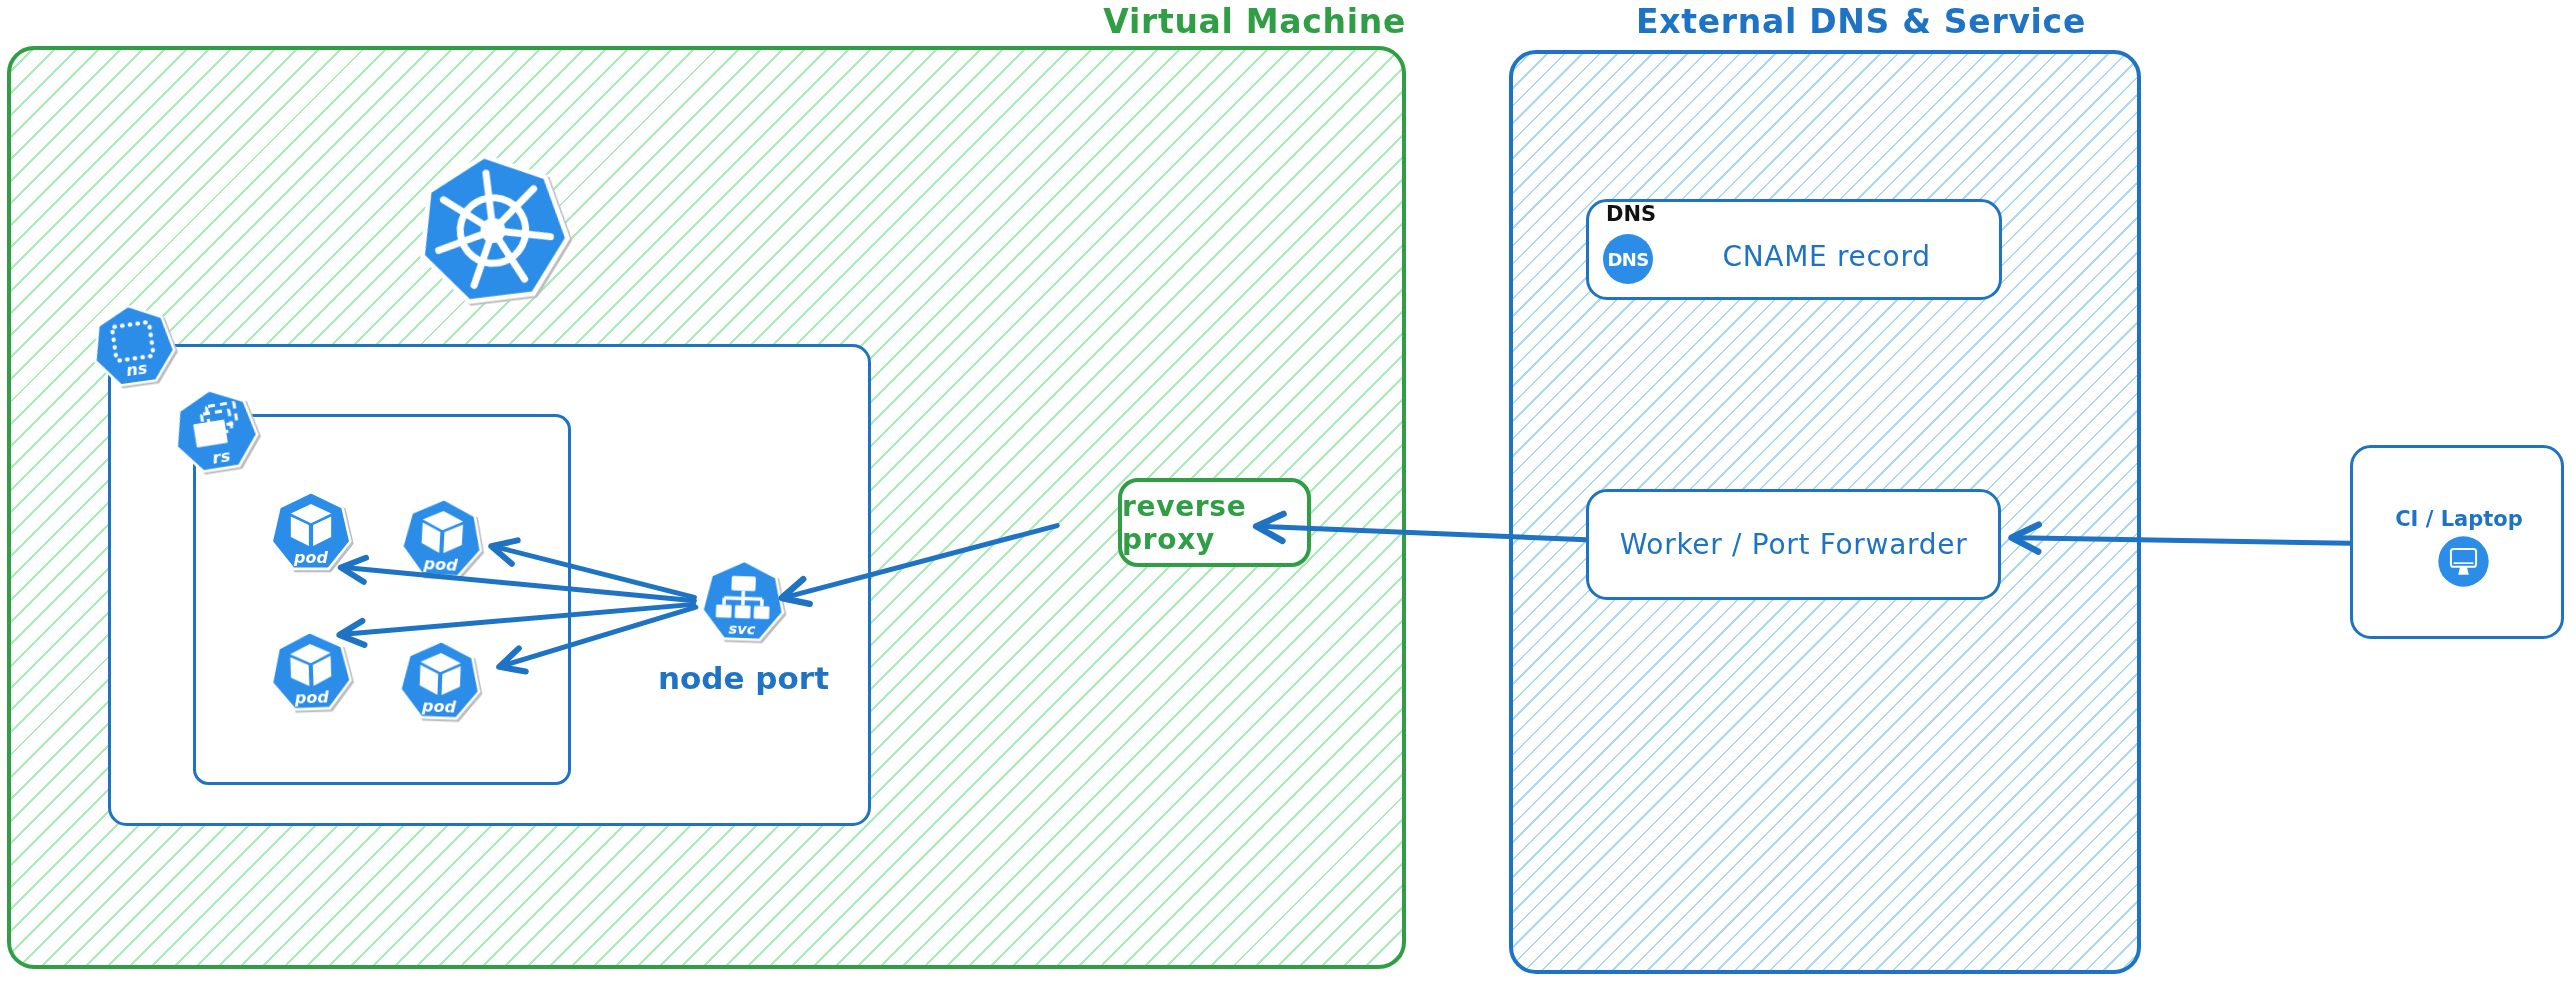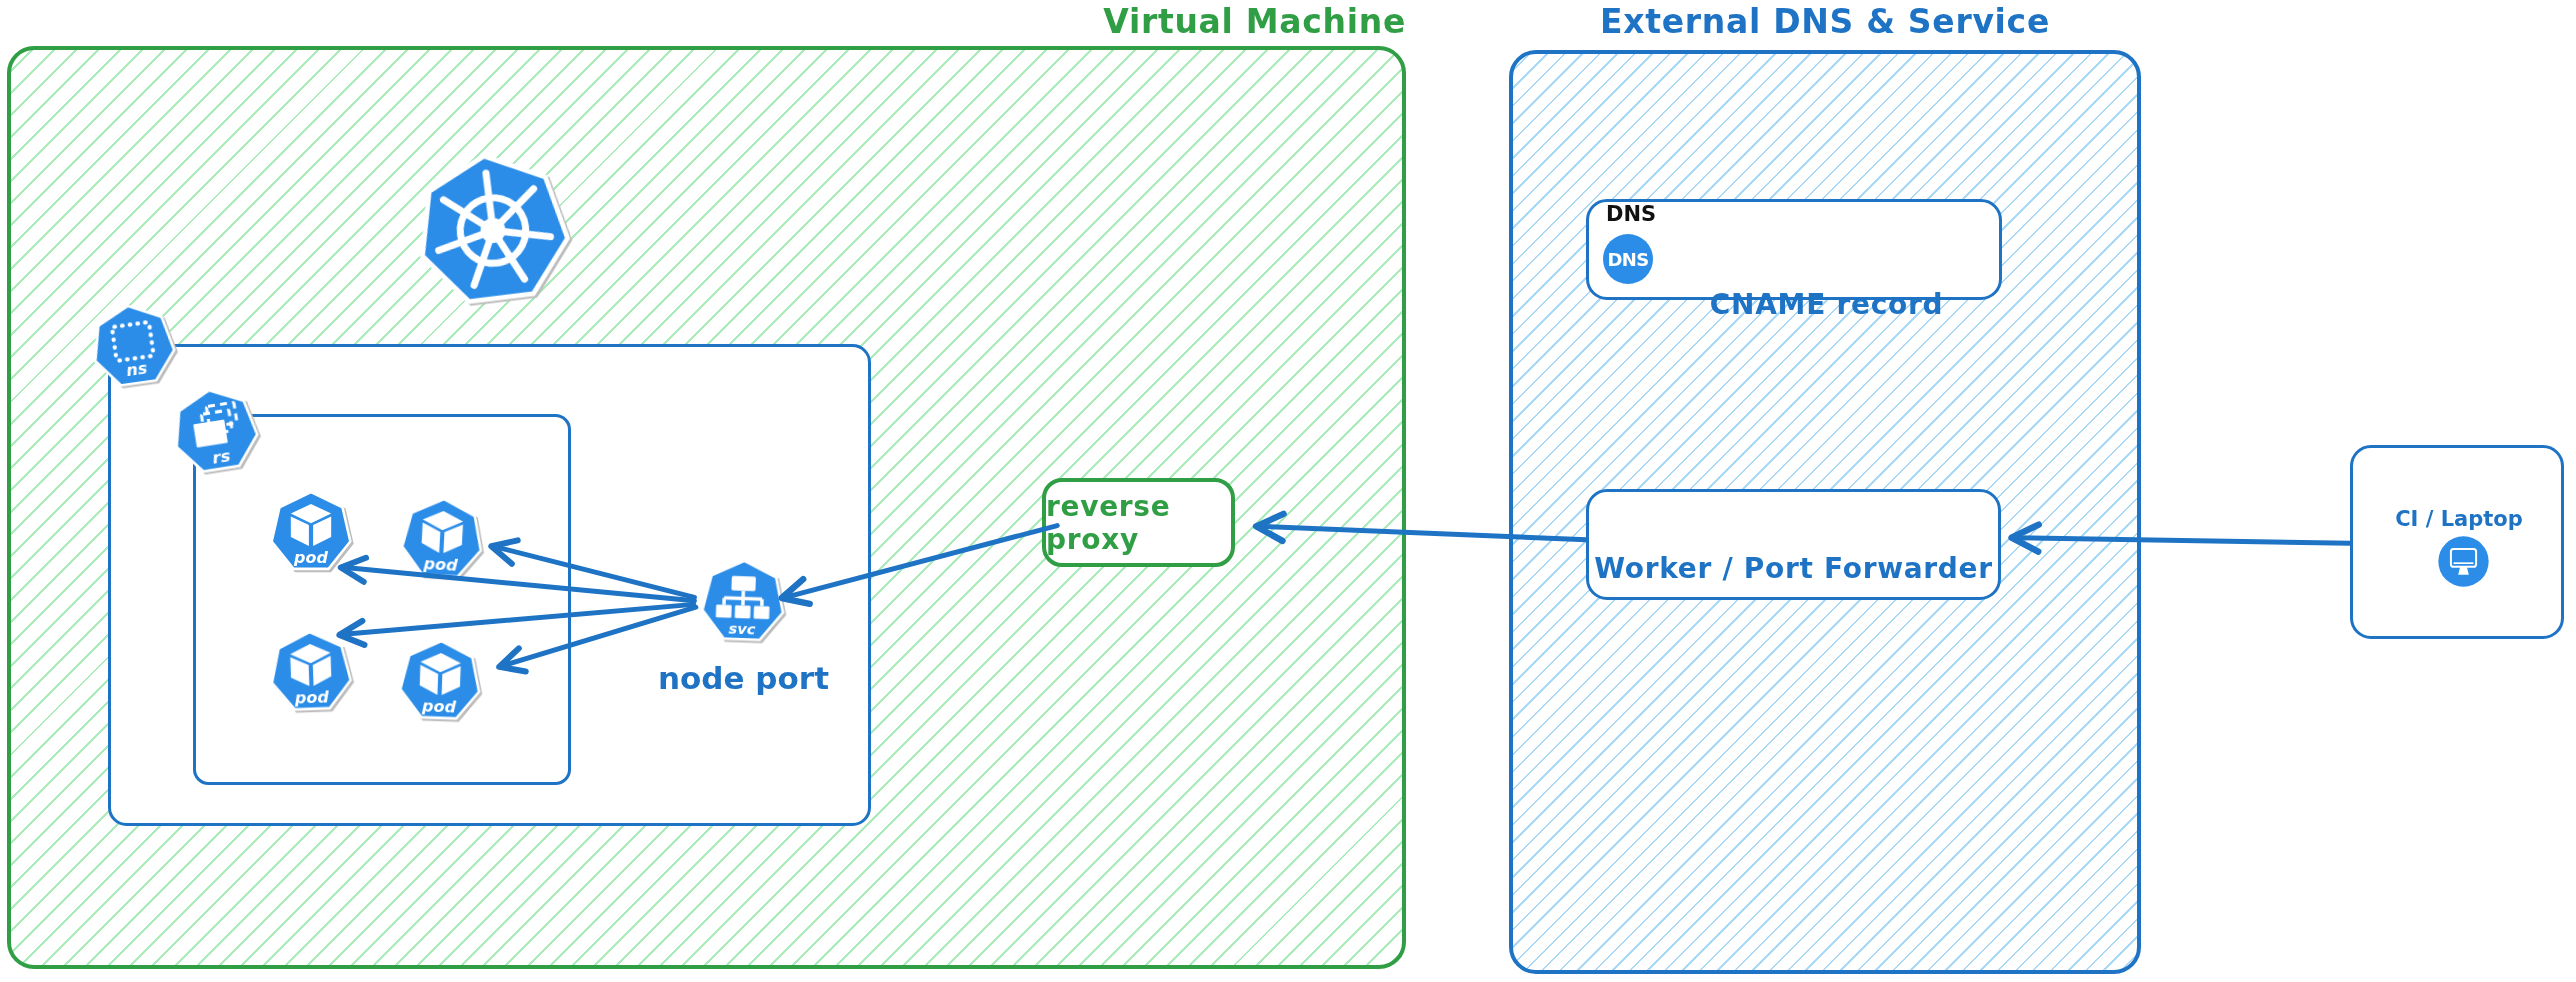--- a/index.html
+++ b/index.html
@@ -40,26 +40,26 @@
     z-index:1;
   }
 
   
   .sub-box{background:#fff;border:3.6px solid var(--blue);z-index:4;}
   .ns-box{left:108px;top:344px;width:763px;height:482px;border-radius:18.5px;}
   .rs-box{left:193px;top:414px;width:378px;height:371px;border-radius:15.6px;z-index:5;}
   .dns-box{left:1586px;top:199px;width:416px;height:101px;border-radius:21px;}
   .worker-box{left:1586px;top:489px;width:415px;height:111px;border-radius:21px;
     display:flex;align-items:center;justify-content:center;}
-  .rp-box{left:1042px;top:478px;width:193px;height:89px;border-radius:20px;
+  .rp-box{left:1118px;top:478px;width:193px;height:89px;border-radius:20px;
     background:#fff;border:4.3px solid var(--green);z-index:6;
     display:flex;align-items:center;justify-content:center;}
   .ci-box{left:2350px;top:445px;width:214px;height:194px;border-radius:21px;}
 
-  .blue-label{color:var(--blue);font-size:28px;font-weight:bold;letter-spacing:0.7px;margin-top:48px;}
+  .blue-label{color:var(--blue);font-size:28px;font-weight:normal;letter-spacing:0.7px;}
   .green-label{color:var(--green);font-size:28px;font-weight:bold;letter-spacing:0.7px;}
 
   .node-port{left:630px;top:660px;width:227px;text-align:center;
     color:var(--blue);font-size:31px;font-weight:bold;z-index:6;}
 
   .dns-heading{left:1606px;top:202px;color:#111;font-size:21px;font-weight:bold;z-index:6;}
   .dns-badge{left:1603px;top:234px;width:50px;height:50px;border-radius:50%;
     background:var(--icon-blue);color:#fff;font-size:18px;font-weight:bold;
     display:flex;align-items:center;justify-content:center;z-index:6;letter-spacing:-0.7px;}
   .cname-label{left:1665px;top:240px;width:323px;text-align:center;z-index:6;}
@@ -164,21 +164,21 @@
   <rect x="63" y="54" width="18" height="15" rx="1.5" fill="#fff"></rect>
   <text x="50" y="87" font-size="17">svc</text>
 </svg>
 
 <div class="abs node-port">node port</div>
 
 <div class="abs rp-box">
   <span class="green-label">reverse proxy</span>
 </div>
 
-<div class="abs group-title blue" style="left:1509px;width:632px;">External DNS &amp; Service</div>
+<div class="abs group-title blue" style="left:1545px;width:632px;">External DNS &amp; Service</div>
 <div class="abs ext-box"></div>
 
 <div class="abs sub-box dns-box"></div>
 <div class="abs dns-heading">DNS</div>
 <div class="abs dns-badge">
   <span>DNS</span>
 </div>
 <div class="abs cname-label blue-label">CNAME record</div>
 
 <div class="abs sub-box worker-box">

